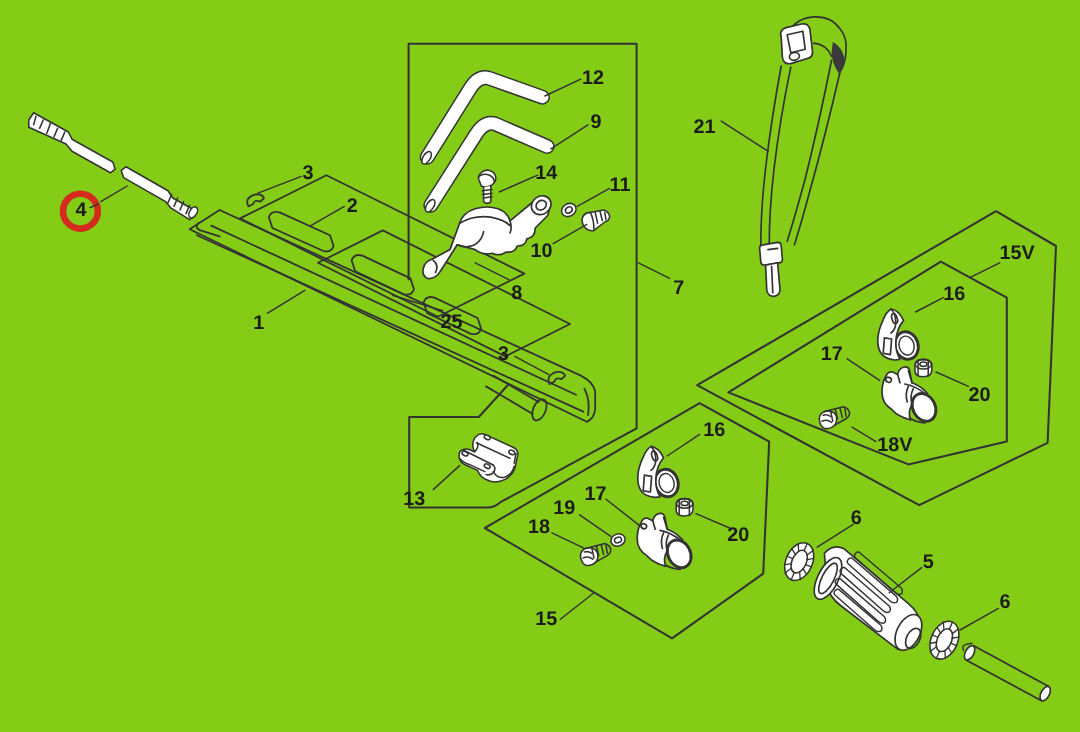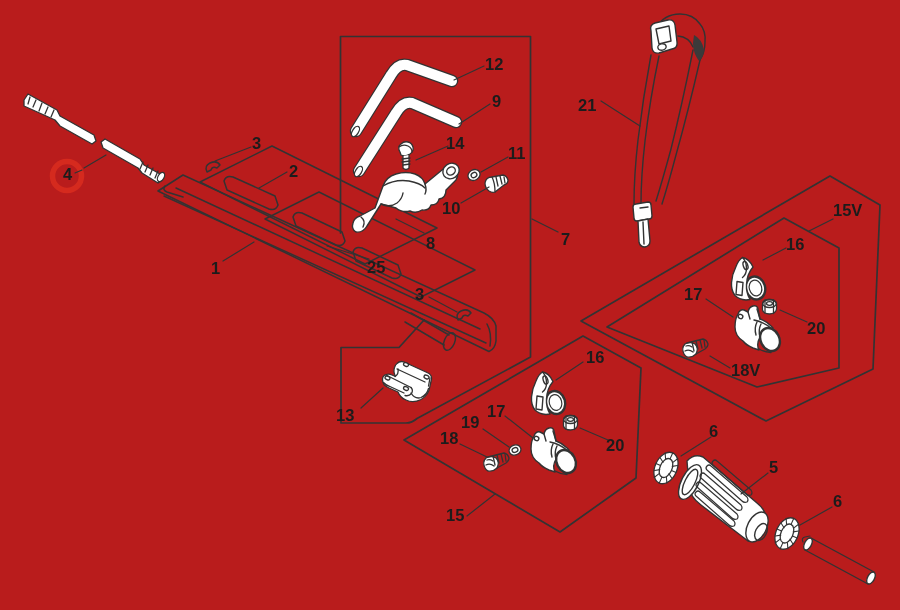--- a/index.html
+++ b/index.html
@@ -1,16 +1,16 @@
 <!DOCTYPE html>
 <html><head>
 <meta charset="utf-8">
 <style>
   html,body{margin:0;padding:0;background:#ffffff;}
-  .wrap{width:900px;height:610px;position:relative;background:#b91c1c;overflow:hidden;}
+  .wrap{width:900px;height:610px;position:relative;background:#84cc16;overflow:hidden;}
   svg{display:block;}
   text{font-family:"Liberation Sans",sans-serif;font-size:16.5px;font-weight:700;fill:#1c1c1c;}
 </style>
 </head>
 <body>
 <div class="wrap">
 <svg width="900" height="610" viewBox="0 0 900 610" fill="none" stroke-linecap="round" stroke-linejoin="round">
 
 <g stroke="#333" stroke-width="1.7" fill="none">
 

